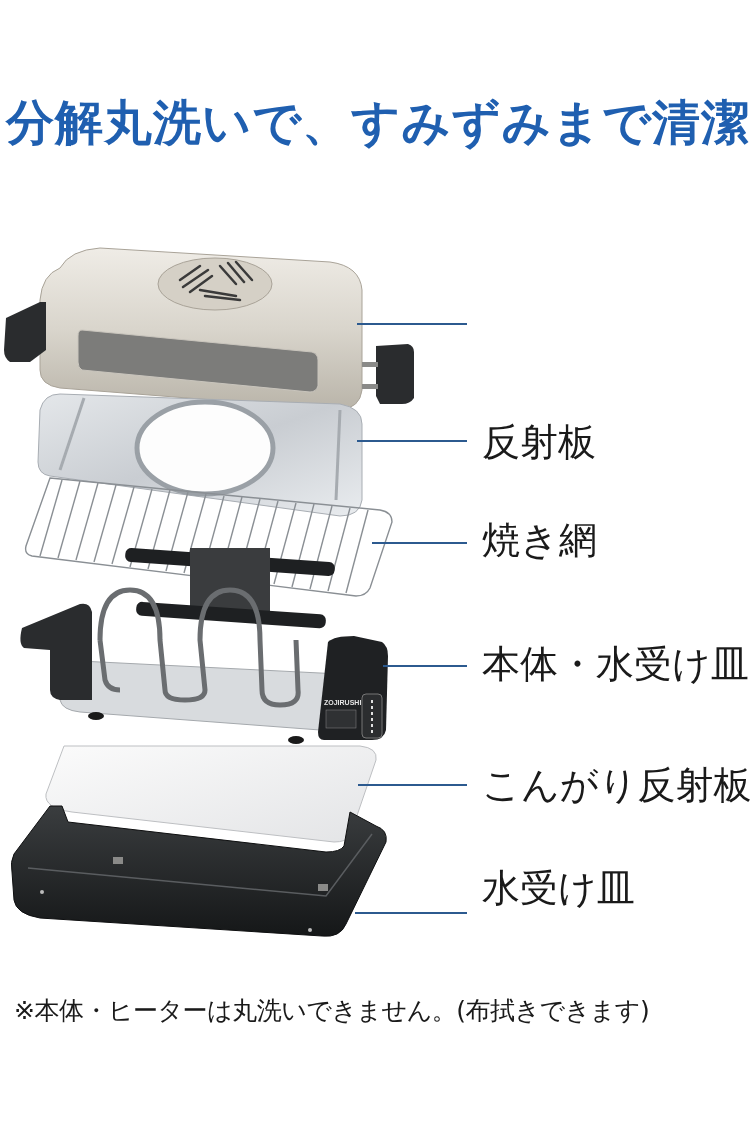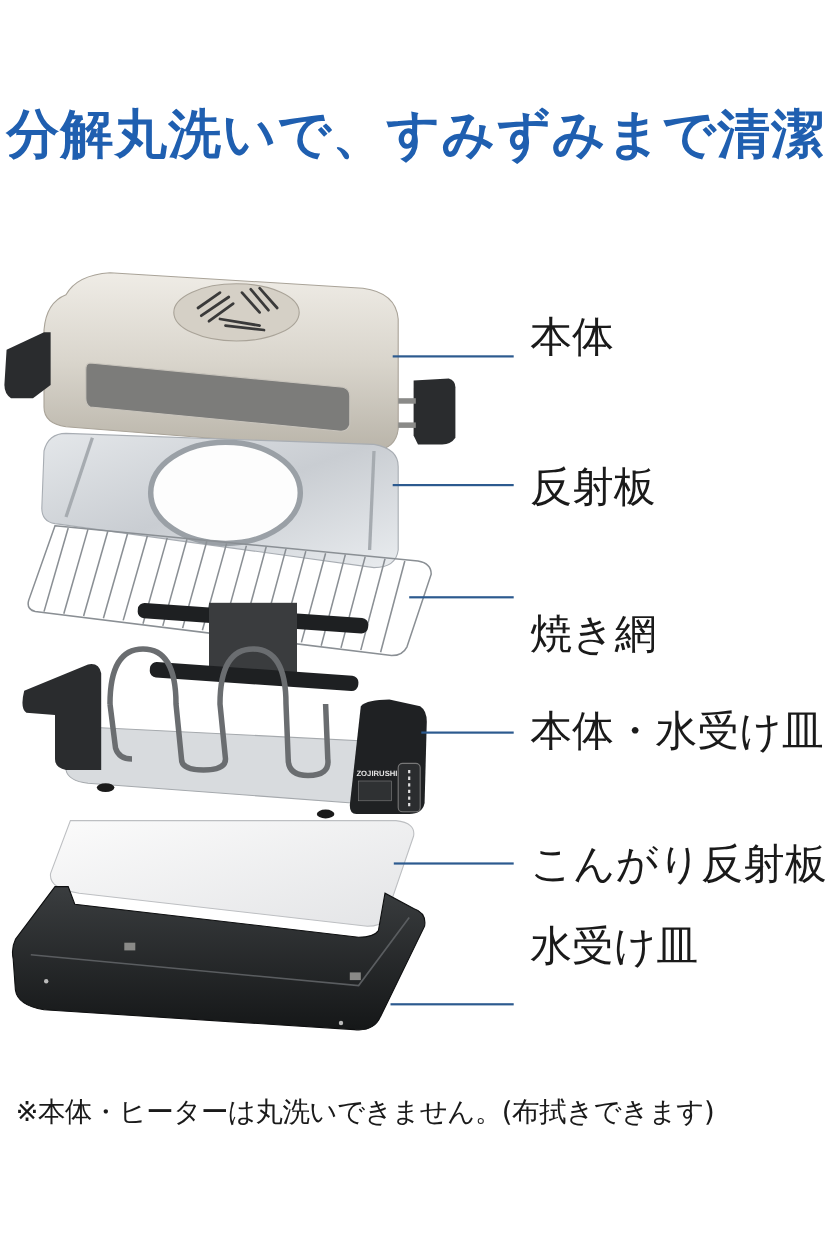--- a/index.html
+++ b/index.html
@@ -124,21 +124,20 @@
 </svg>
 
 <div class="leader" style="left:357px;top:323px;width:110px;background:#2c5a8f;"></div>
 <div class="leader" style="left:357px;top:440px;width:110px;background:#2c5a8f;"></div>
 <div class="leader" style="left:372px;top:542px;width:95px;background:#2c5a8f;"></div>
 <div class="leader" style="left:383px;top:665px;width:84px;background:#2c5a8f;"></div>
 <div class="leader" style="left:358px;top:784px;width:109px;background:#2c5a8f;"></div>
 <div class="leader" style="left:355px;top:912px;width:112px;background:#2c5a8f;"></div>
 
 <div class="label" style="top:284px;">
-  <div>本体</div>
 </div>
 <div class="label" style="top:420px;">反射板</div>
-<div class="label" style="top:518px;margin-top:36px;">焼き網</div>
+<div class="label" style="top:518px;">焼き網</div>
 <div class="label" style="top:642px;">本体・水受け皿</div>
 <div class="label" style="top:763px;">こんがり反射板</div>
-<div class="label" style="top:838px;">水受け皿</div>
+<div class="label" style="top:866px;">水受け皿</div>
 
 <div class="note">※本体・ヒーターは丸洗いできません。(布拭きできます)</div>
 
 </body></html>

